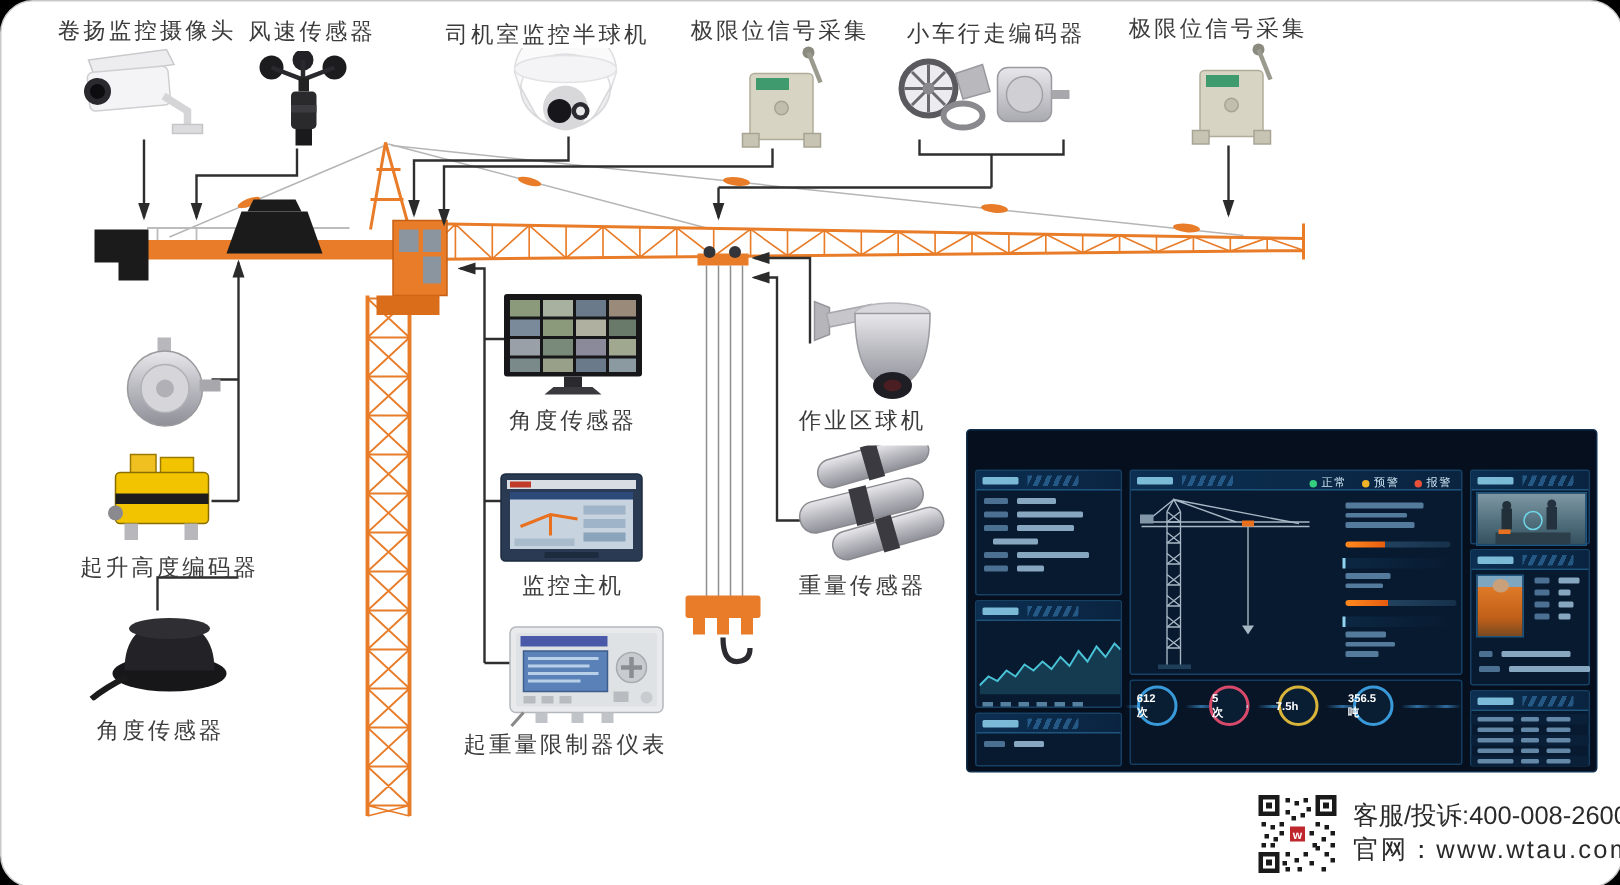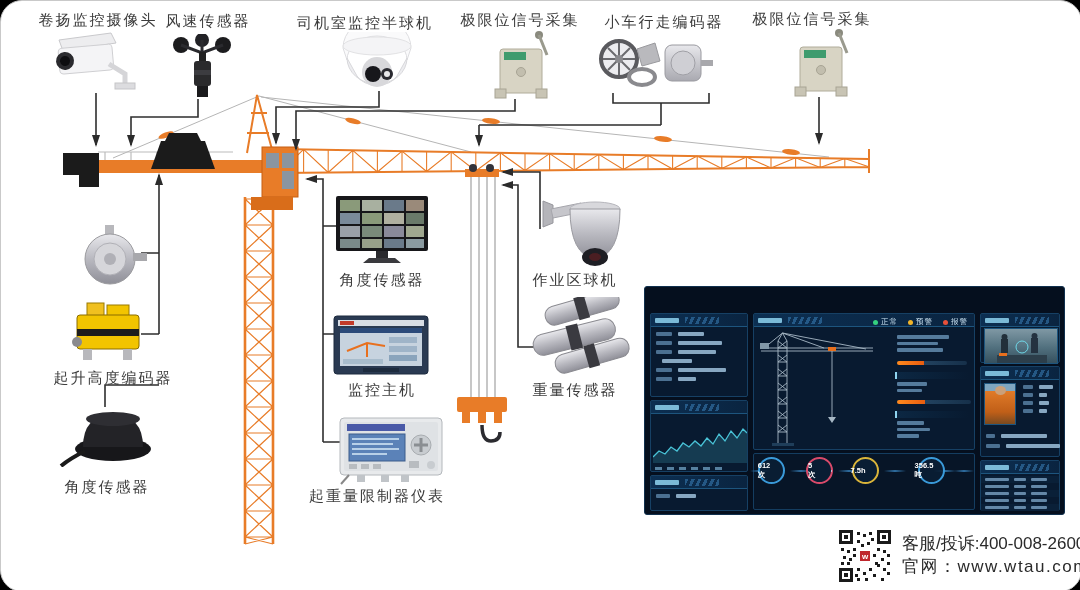--- a/index.html
+++ b/index.html
@@ -494,21 +494,21 @@
             <i class="slbl"></i>
         </div>
       </div>
       <div class="stat" style="left:98px">
         <div class="ring" style="border-color: rgb(217, 180, 58);">
           <span>7.5h</span>
             <i class="slbl"></i>
         </div>
       </div>
       <div class="stat" style="left:148px">
-        <div class="ring" style="border-color: rgb(58, 154, 217); margin-left: 16px;">
+        <div class="ring" style="border-color: rgb(58, 154, 217);">
           <span>356.5吨</span>
             <i class="slbl"></i>
         </div>
       </div>
     </div>
 
     <div class="panel" style="left:335px;top:26px;width:80px;height:50px">
       <div class="phead"></div>
       <div class="vid">
         <svg width="74" height="36">

